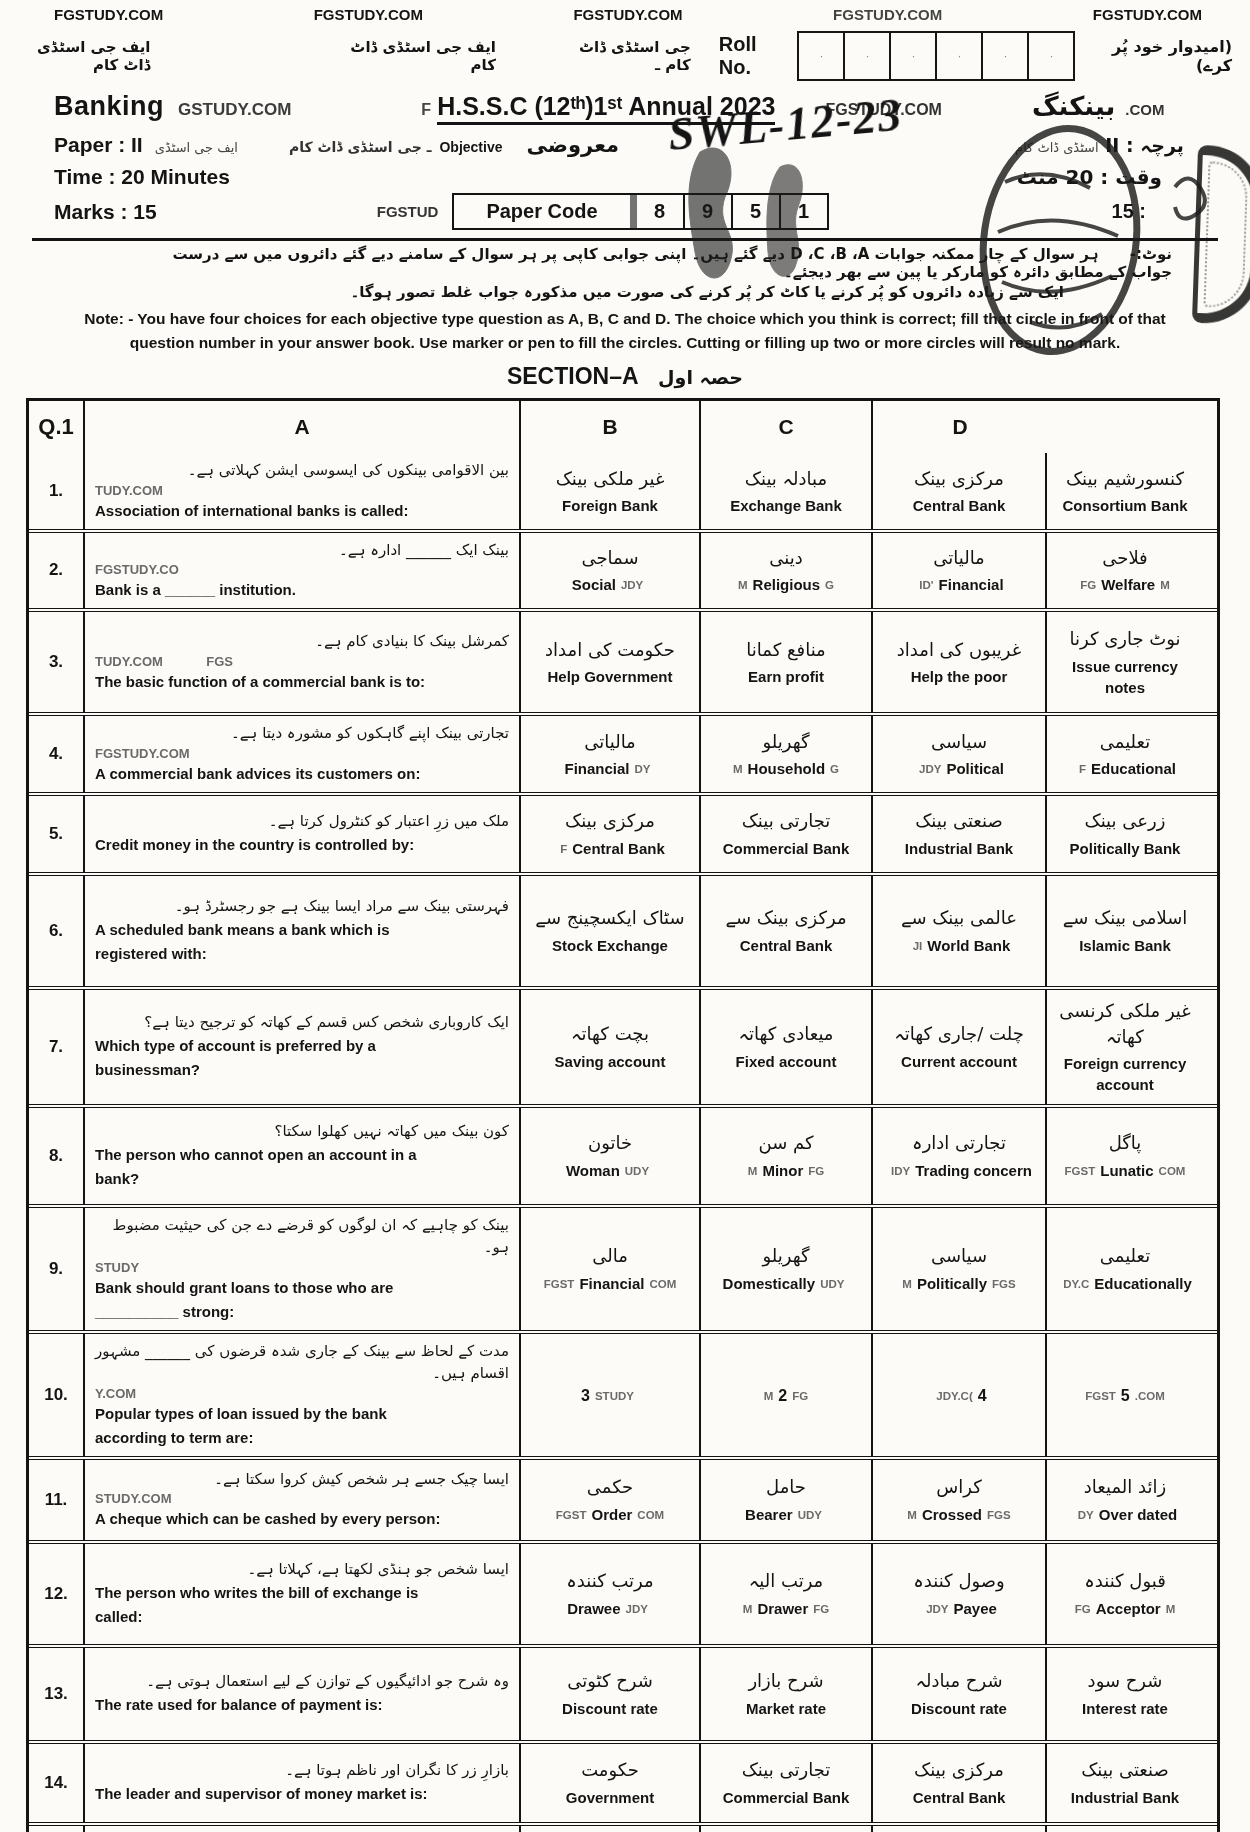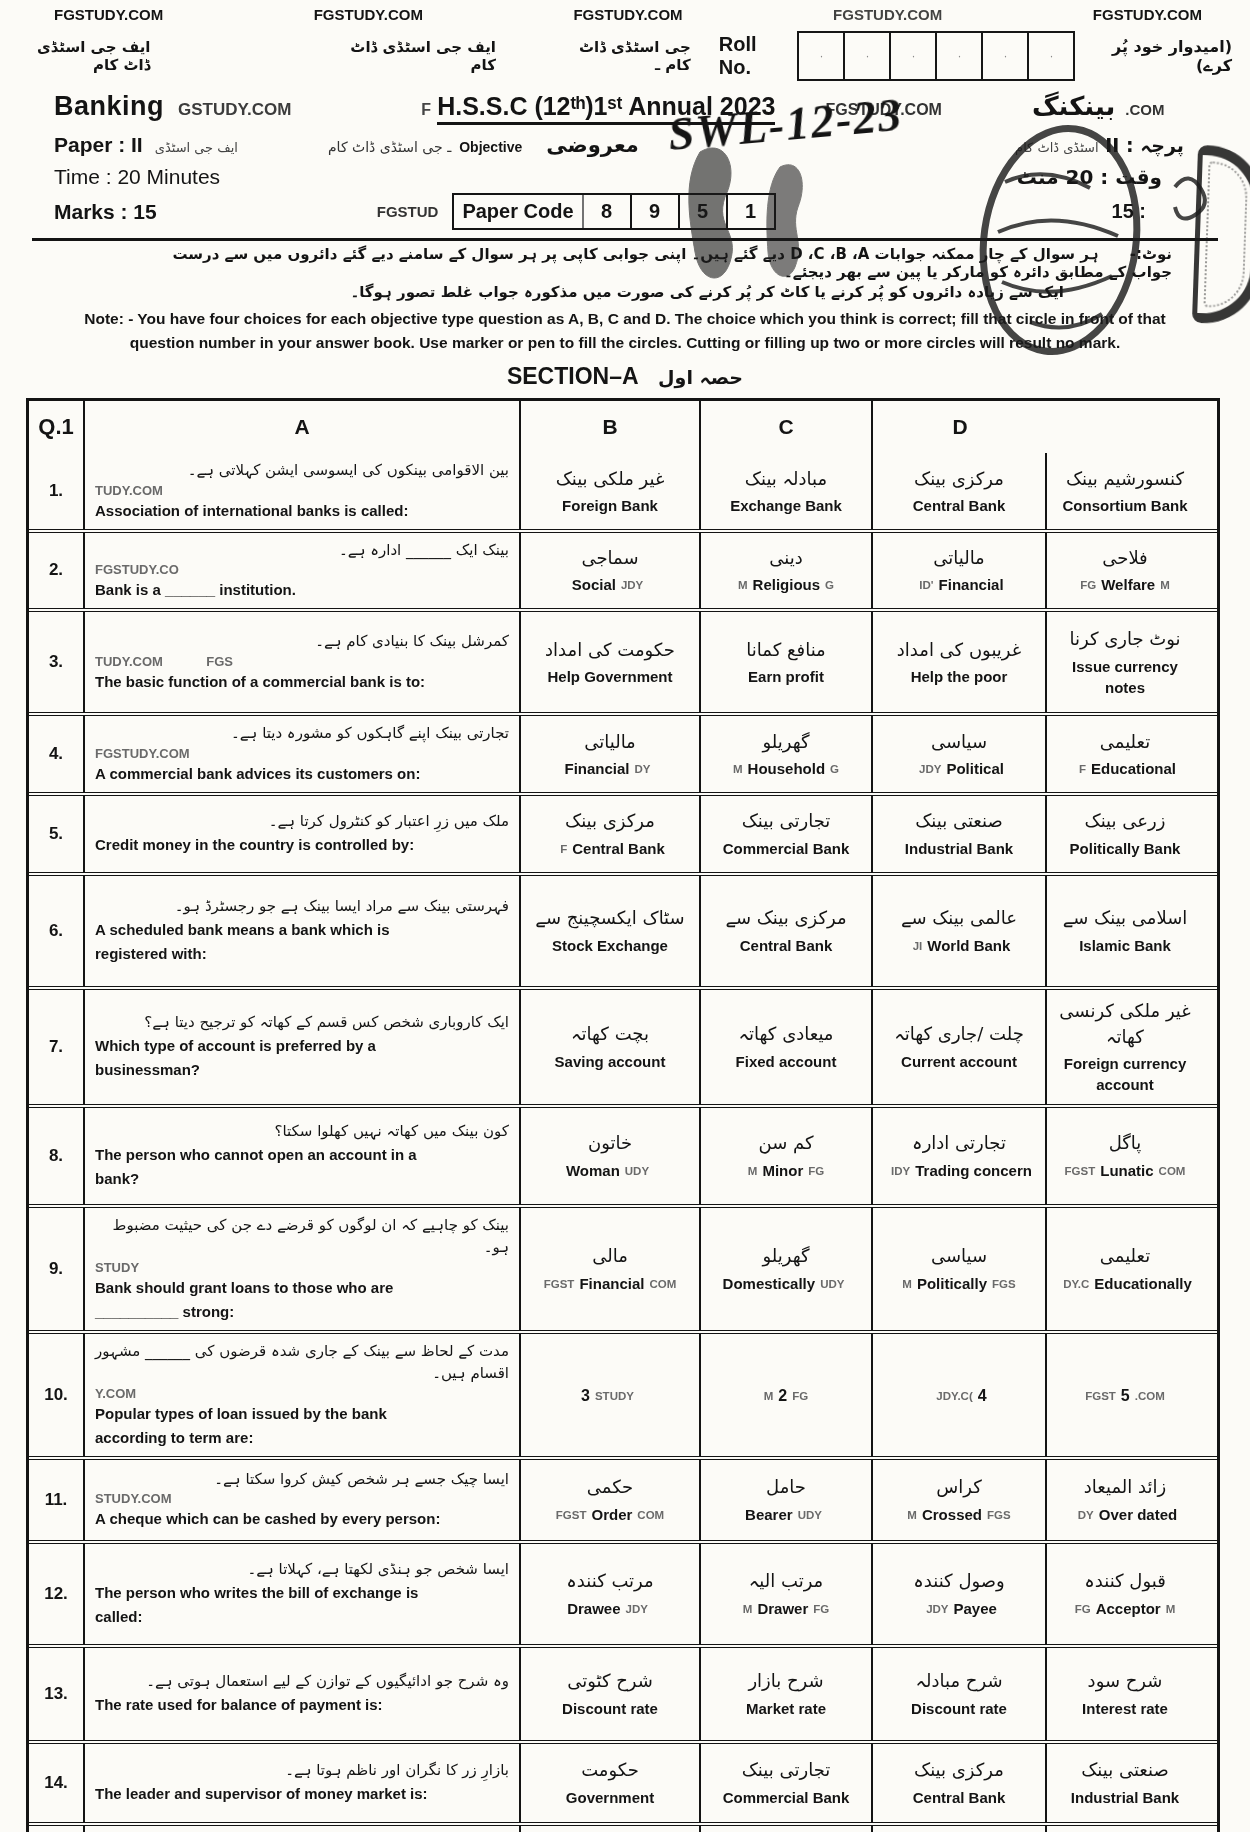--- a/index.html
+++ b/index.html
@@ -29,33 +29,33 @@
   .subject-en{font-size:27px;font-weight:bold;letter-spacing:.5px;}
   .subject-wm{font-size:17px;margin-left:14px;color:#3c3c3c;}
   .title-prefix{margin-left:130px;font-size:16px;font-weight:bold;color:#444;}
   .main-title{font-size:25px;font-weight:bold;border-bottom:3px solid #141414;padding-bottom:1px;margin-left:6px;}
   .title-wm{font-size:16px;font-weight:bold;margin-left:50px;color:#333;}
   .subject-ur{font-size:26px;font-weight:bold;margin-left:90px;}
   .com-suffix{font-size:15px;font-weight:bold;margin-left:10px;color:#333;}
   .paper-row{display:flex;align-items:baseline;margin-top:8px;padding-left:36px;padding-right:48px;}
   .paper-label{font-size:21px;font-weight:bold;}
   .paper-wm-ur{font-size:13px;margin-left:12px;color:#444;}
-  .obj-wm{font-size:14px;font-weight:normal;margin-left:90px;color:#333;}
+  .obj-wm{font-size:14px;font-weight:bold;margin-left:51px;color:#333;}
   .objective-en{font-size:14px;font-weight:bold;margin-left:8px;}
   .objective-ur{font-size:21px;font-weight:bold;margin-left:24px;}
   .paper-ur-wrap{margin-left:auto;font-size:19px;font-weight:bold;}
   .paper-ur-wm{font-size:13px;font-weight:normal;color:#444;margin-left:8px;}
   .time-row{display:flex;align-items:baseline;margin-top:8px;padding-left:36px;padding-right:70px;}
-  .time-label{font-size:21px;font-weight:normal;}
+  .time-label{font-size:21px;font-weight:bold;}
   .time-ur{margin-left:auto;font-size:20px;font-weight:bold;}
   .marks-row{display:flex;align-items:center;margin-top:4px;padding-left:36px;padding-right:86px;}
   .marks-label{font-size:21px;font-weight:bold;}
   .marks-wm{font-size:15px;font-weight:bold;margin-left:220px;color:#333;}
   .pc-box{display:inline-flex;border:2px solid #141414;margin-left:14px;}
-  .pc-label{font-size:20px;font-weight:bold;padding:5px 8px;border-right:2px solid #737373;}
+  .pc-label{font-size:20px;font-weight:bold;padding:5px 32px;border-right:7px solid #737373;}
   .pc-digit{width:46px;text-align:center;font-size:20px;font-weight:bold;padding:5px 0;border-right:2px solid #141414;}
   .pc-digit:last-child{border-right:none;}
   .marks-ur{margin-left:auto;font-size:20px;font-weight:bold;}
   .divider{border-top:3px solid #141414;margin:8px 14px 0 14px;}
   .note-ur1{direction:rtl;text-align:right;font-size:15px;font-weight:bold;padding:4px 60px 0 150px;}
   .note-ur1 .prefix{margin-left:26px;}
   .note-ur2{direction:rtl;text-align:right;font-size:15px;font-weight:bold;padding:2px 168px 0 300px;}
   .note-en{font-weight:bold;font-size:15.5px;text-align:center;padding:6px 26px 0 26px;line-height:1.55;}
   .section-title{text-align:center;font-size:23px;font-weight:bold;margin-top:8px;}
   .section-title .urdu{font-size:19px;margin-left:14px;}

